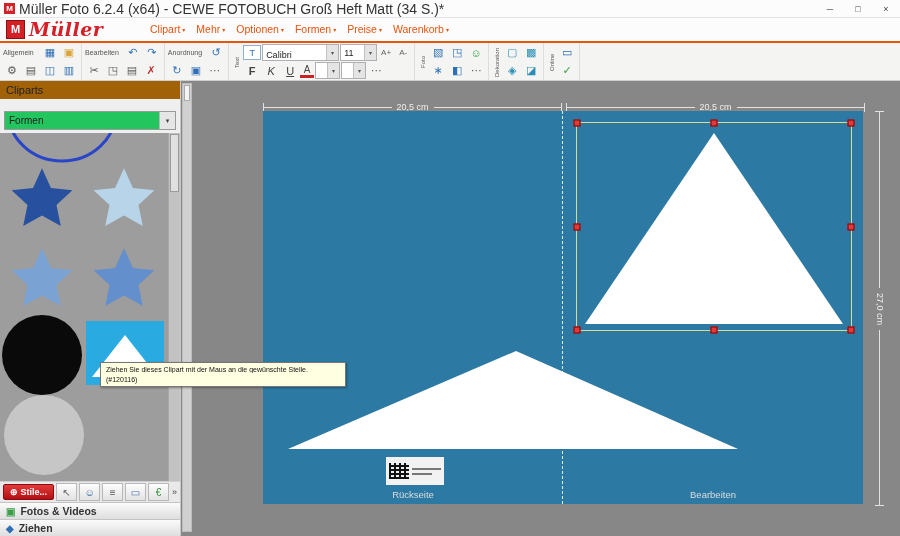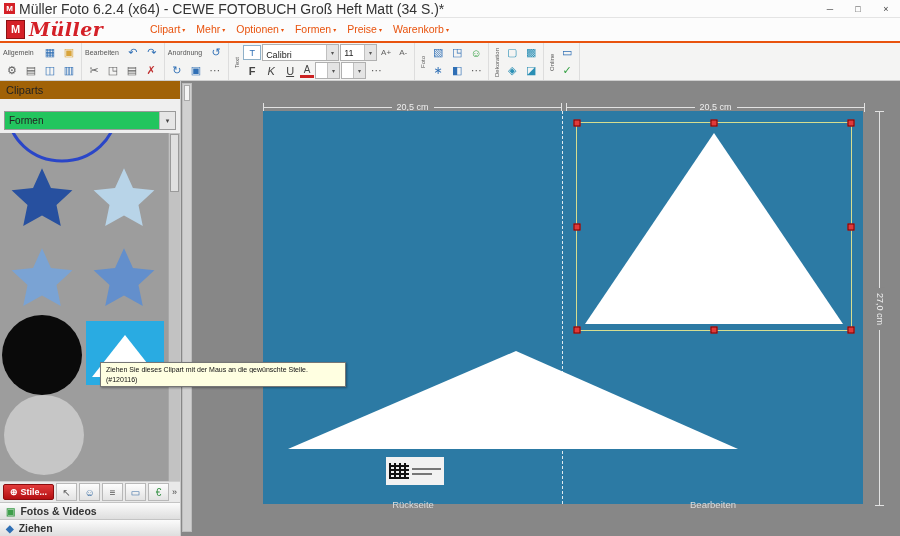--- a/index.html
+++ b/index.html
@@ -87,21 +87,21 @@
   .selection svg{position:absolute;inset:0;width:100%;height:100%;}
   .hd{position:absolute;width:7px;height:7px;background:#e03a3a;border:1px solid #7a0000;transform:translate(-50%,-50%);cursor:pointer;box-sizing:border-box;}
   .hd.nw{left:0;top:0}.hd.n{left:50%;top:0}.hd.ne{left:100%;top:0}
   .hd.w{left:0;top:50%}.hd.e{left:100%;top:50%}
   .hd.sw{left:0;top:100%}.hd.s{left:50%;top:100%}.hd.se{left:100%;top:100%}
   .barcode{position:absolute;left:123px;top:346px;width:58px;height:28px;background:#f2f2f2;display:flex;align-items:center;gap:3px;padding:2px 3px;box-sizing:border-box;}
   .bc-pattern{width:20px;height:16px;background:repeating-linear-gradient(0deg,#111 0 2px,transparent 2px 4px),repeating-linear-gradient(90deg,#111 0 2px,#eee 2px 5px);}
   .bc-lines{display:flex;flex-direction:column;gap:3px;flex:1;}
   .bc-line{height:2px;background:#777;}
   .bc-line.short{width:70%;}
-  .page-label{position:absolute;top:418px;transform:translateX(-50%);font-size:9.5px;color:#dcdcdc;}
+  .page-label{position:absolute;top:408px;transform:translateX(-50%);font-size:9.5px;color:#dcdcdc;}
   .lbl-back{left:232px;} .lbl-front{left:532px;}
 
   
   .tooltip{position:absolute;left:100px;top:362px;width:234px;background:#ffffe1;border:1px solid #767676;padding:3px 5px;z-index:60;box-shadow:1px 1px 2px rgba(0,0,0,.35);}
   .tt-l1{font-size:7px;color:#111;white-space:nowrap;overflow:hidden;}
   .tt-l2{font-size:7px;color:#111;margin-top:3px;}
 </style>
 </head>
 <body>
 

